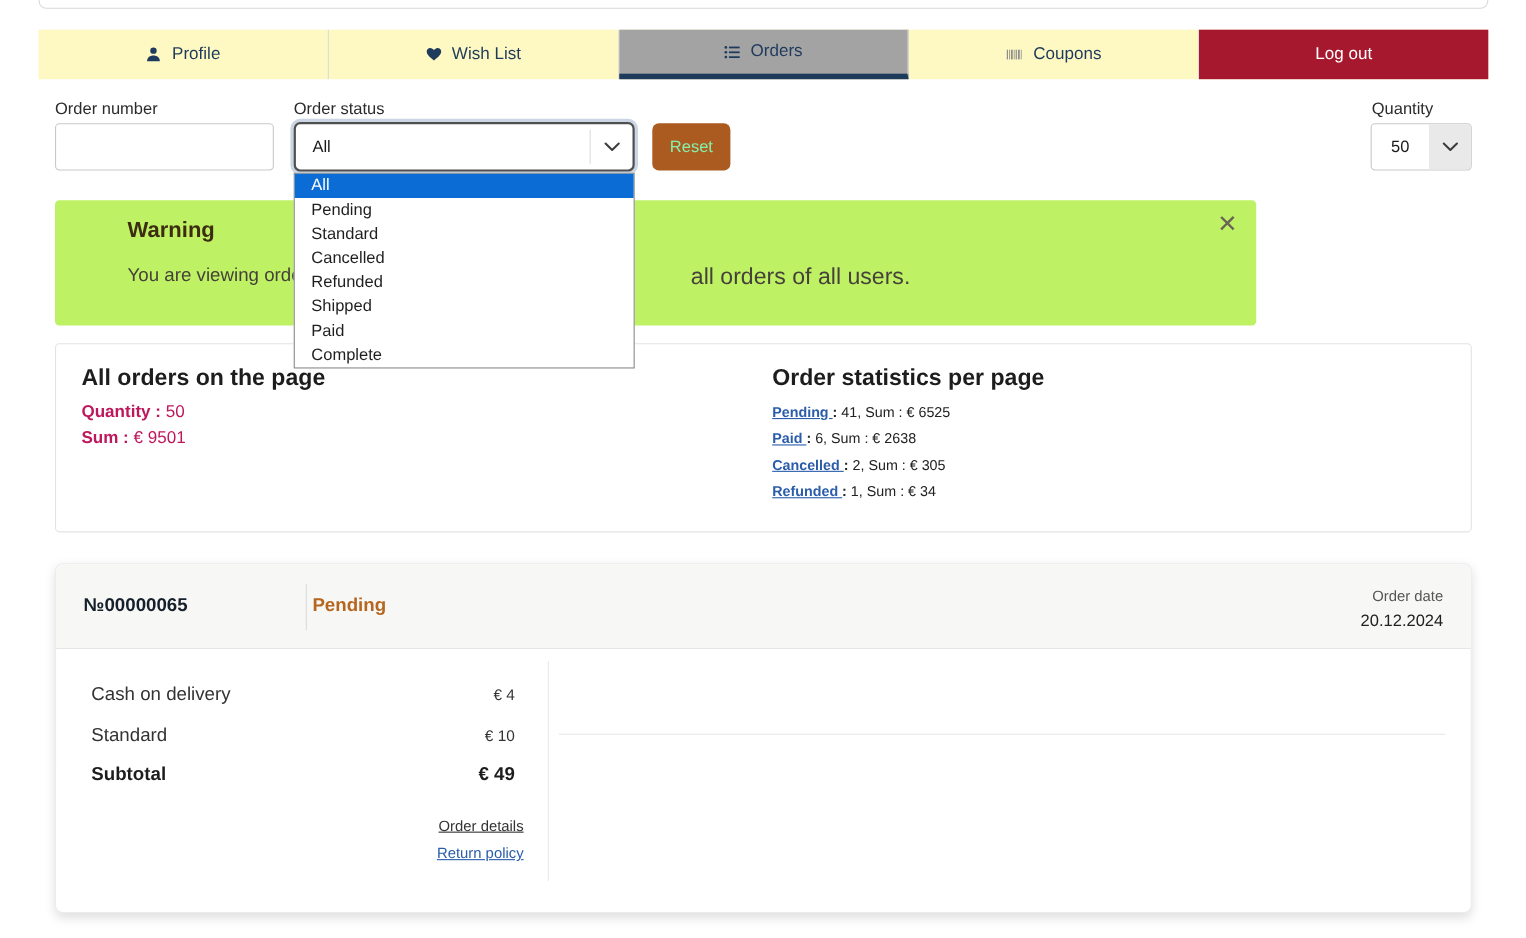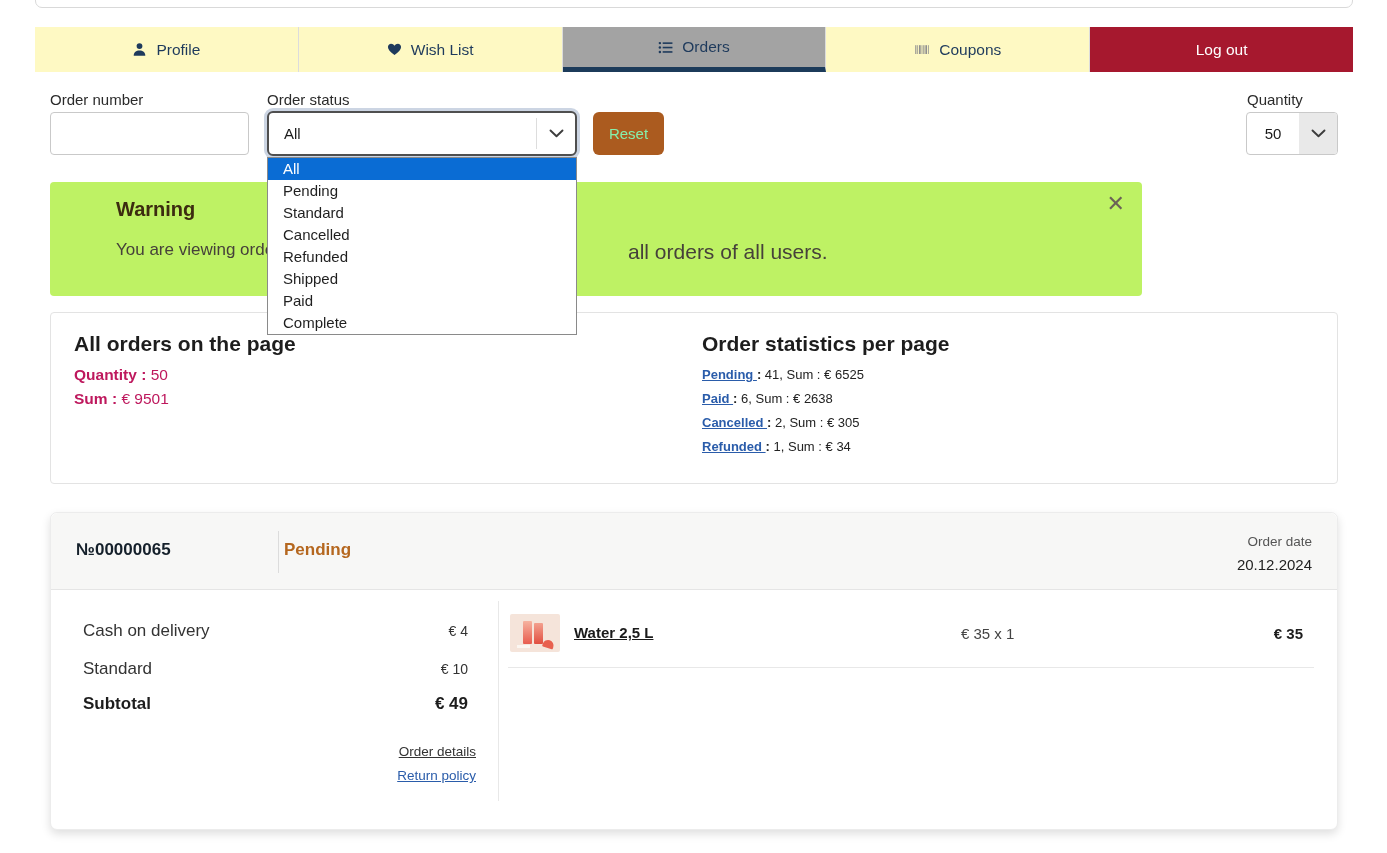--- a/index.html
+++ b/index.html
@@ -286,28 +286,17 @@
           <span class="pr-label">Subtotal</span>
           <span class="pr-value">€ 49</span>
         </div>
       </div>
 
       <div class="order-links">
         <a class="link-details">Order details</a><br>
         <a class="link-return">Return policy</a>
       </div>
 
-      <div class="product-row">
-        <div class="thumb">
-          <div class="glass1"></div>
-          <div class="glass2"></div>
-          <div class="wedge"></div>
-          <div class="coaster"></div>
-        </div>
-        <a class="product-name">Water 2,5 L</a>
-        <span class="product-qty">€ 35 x 1</span>
-        <span class="product-total">€ 35</span>
-      </div>
       <div class="product-divider"></div>
     </div>
   </div>
 
 </div>
 
 </body></html>

